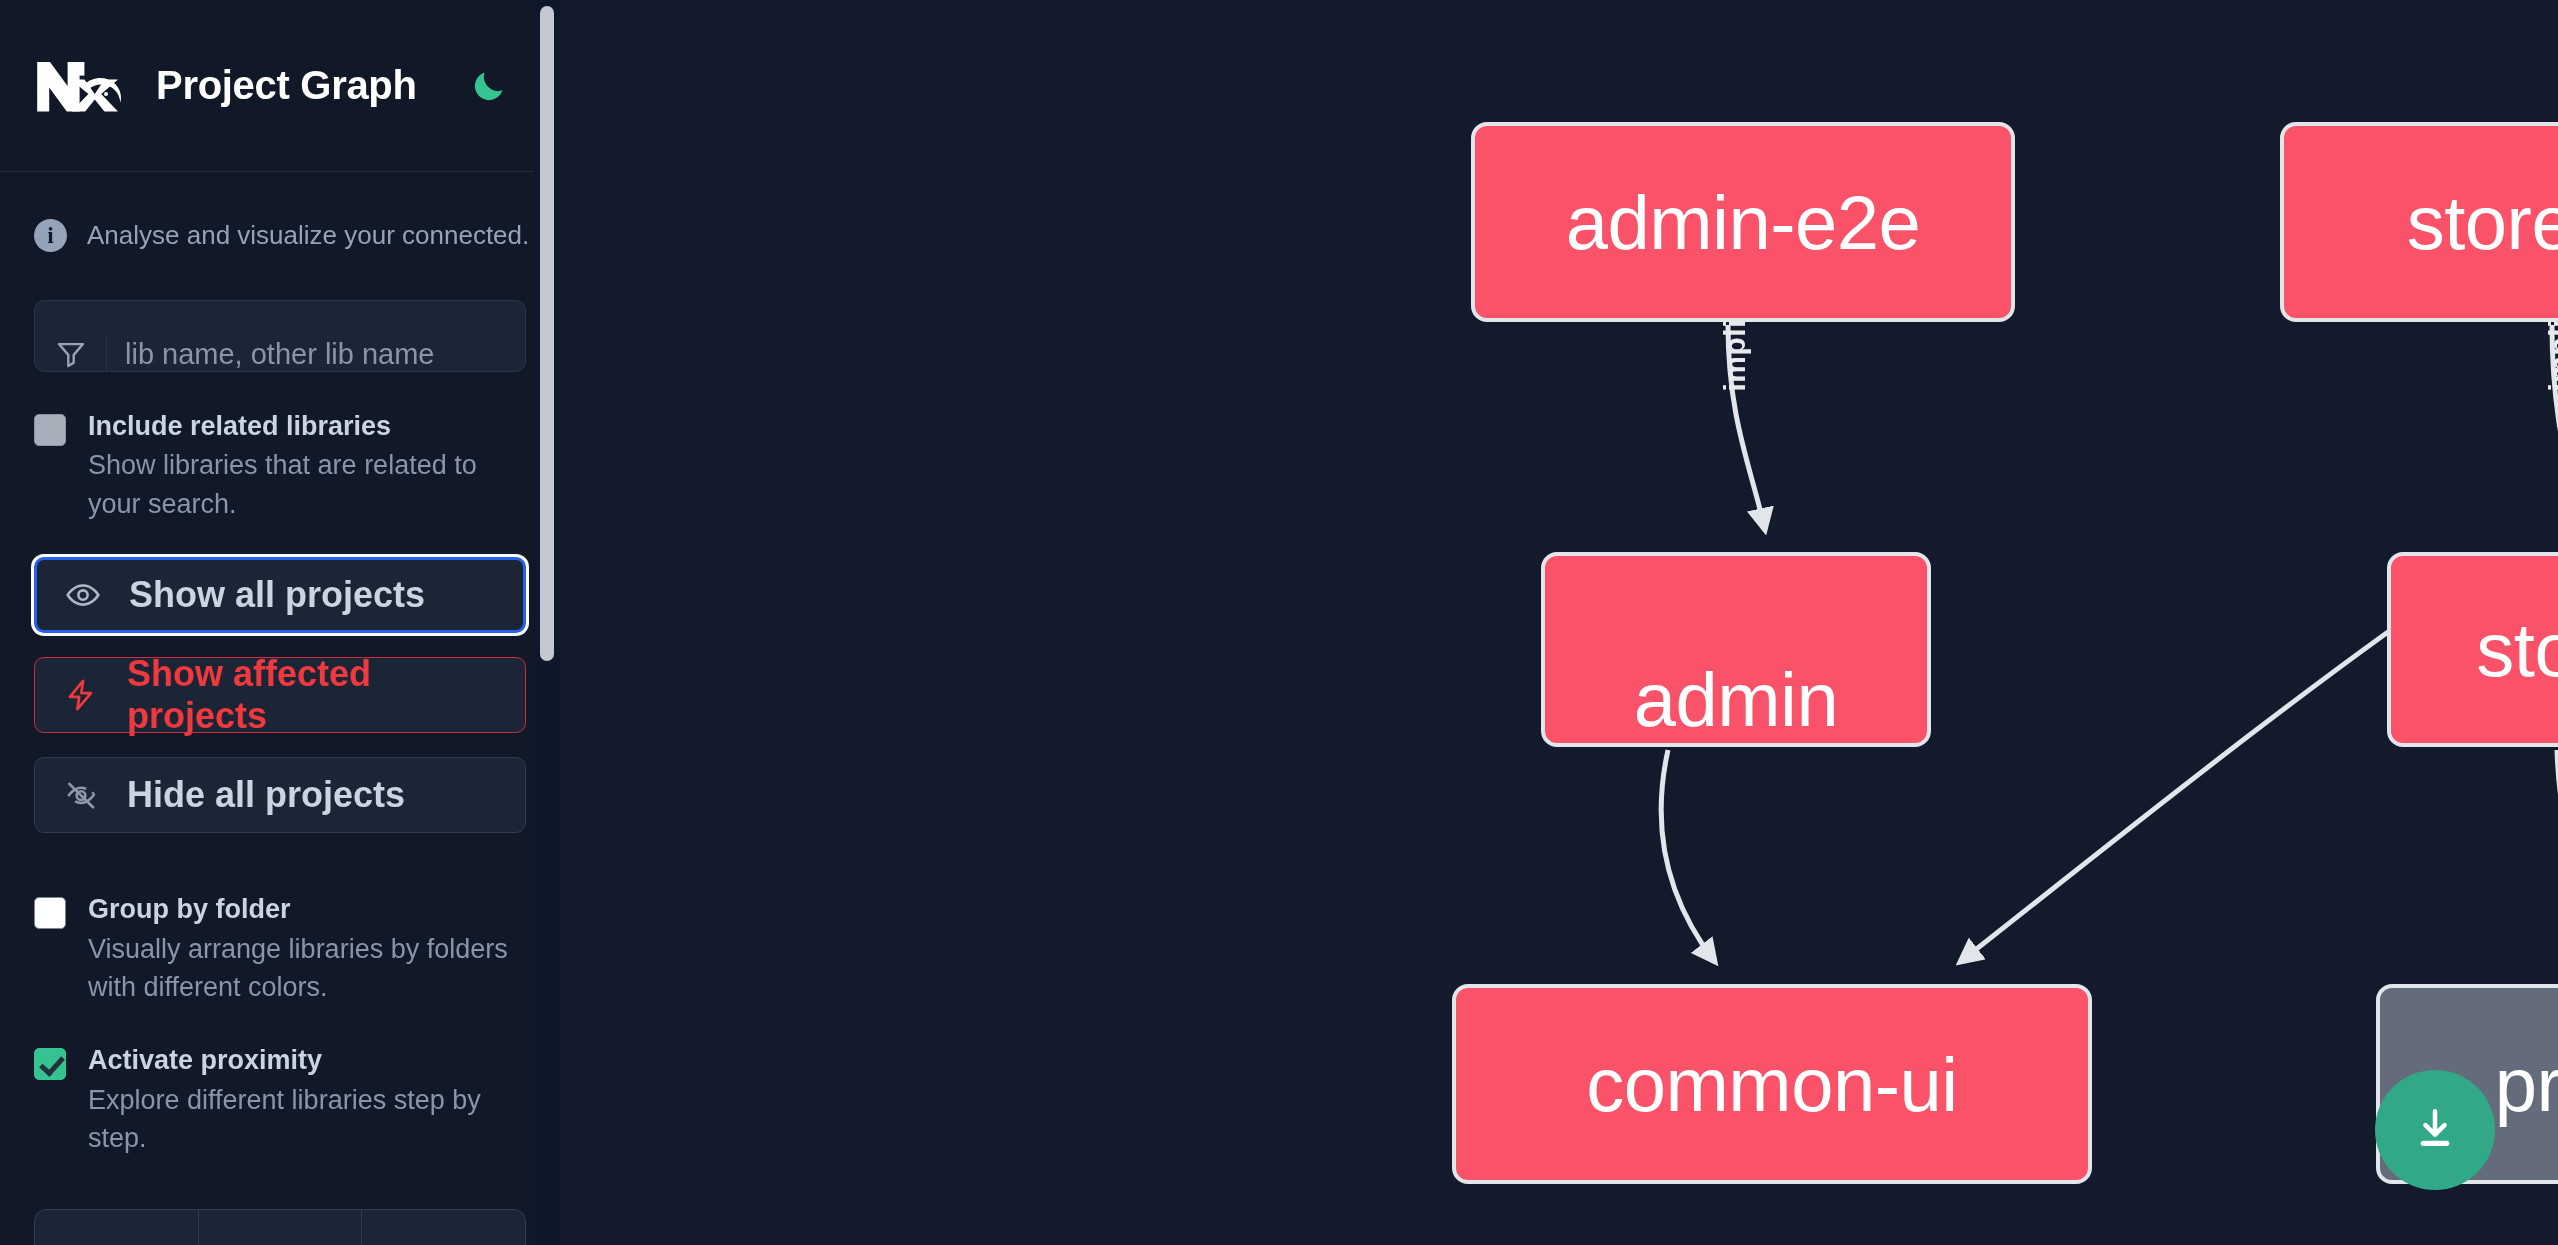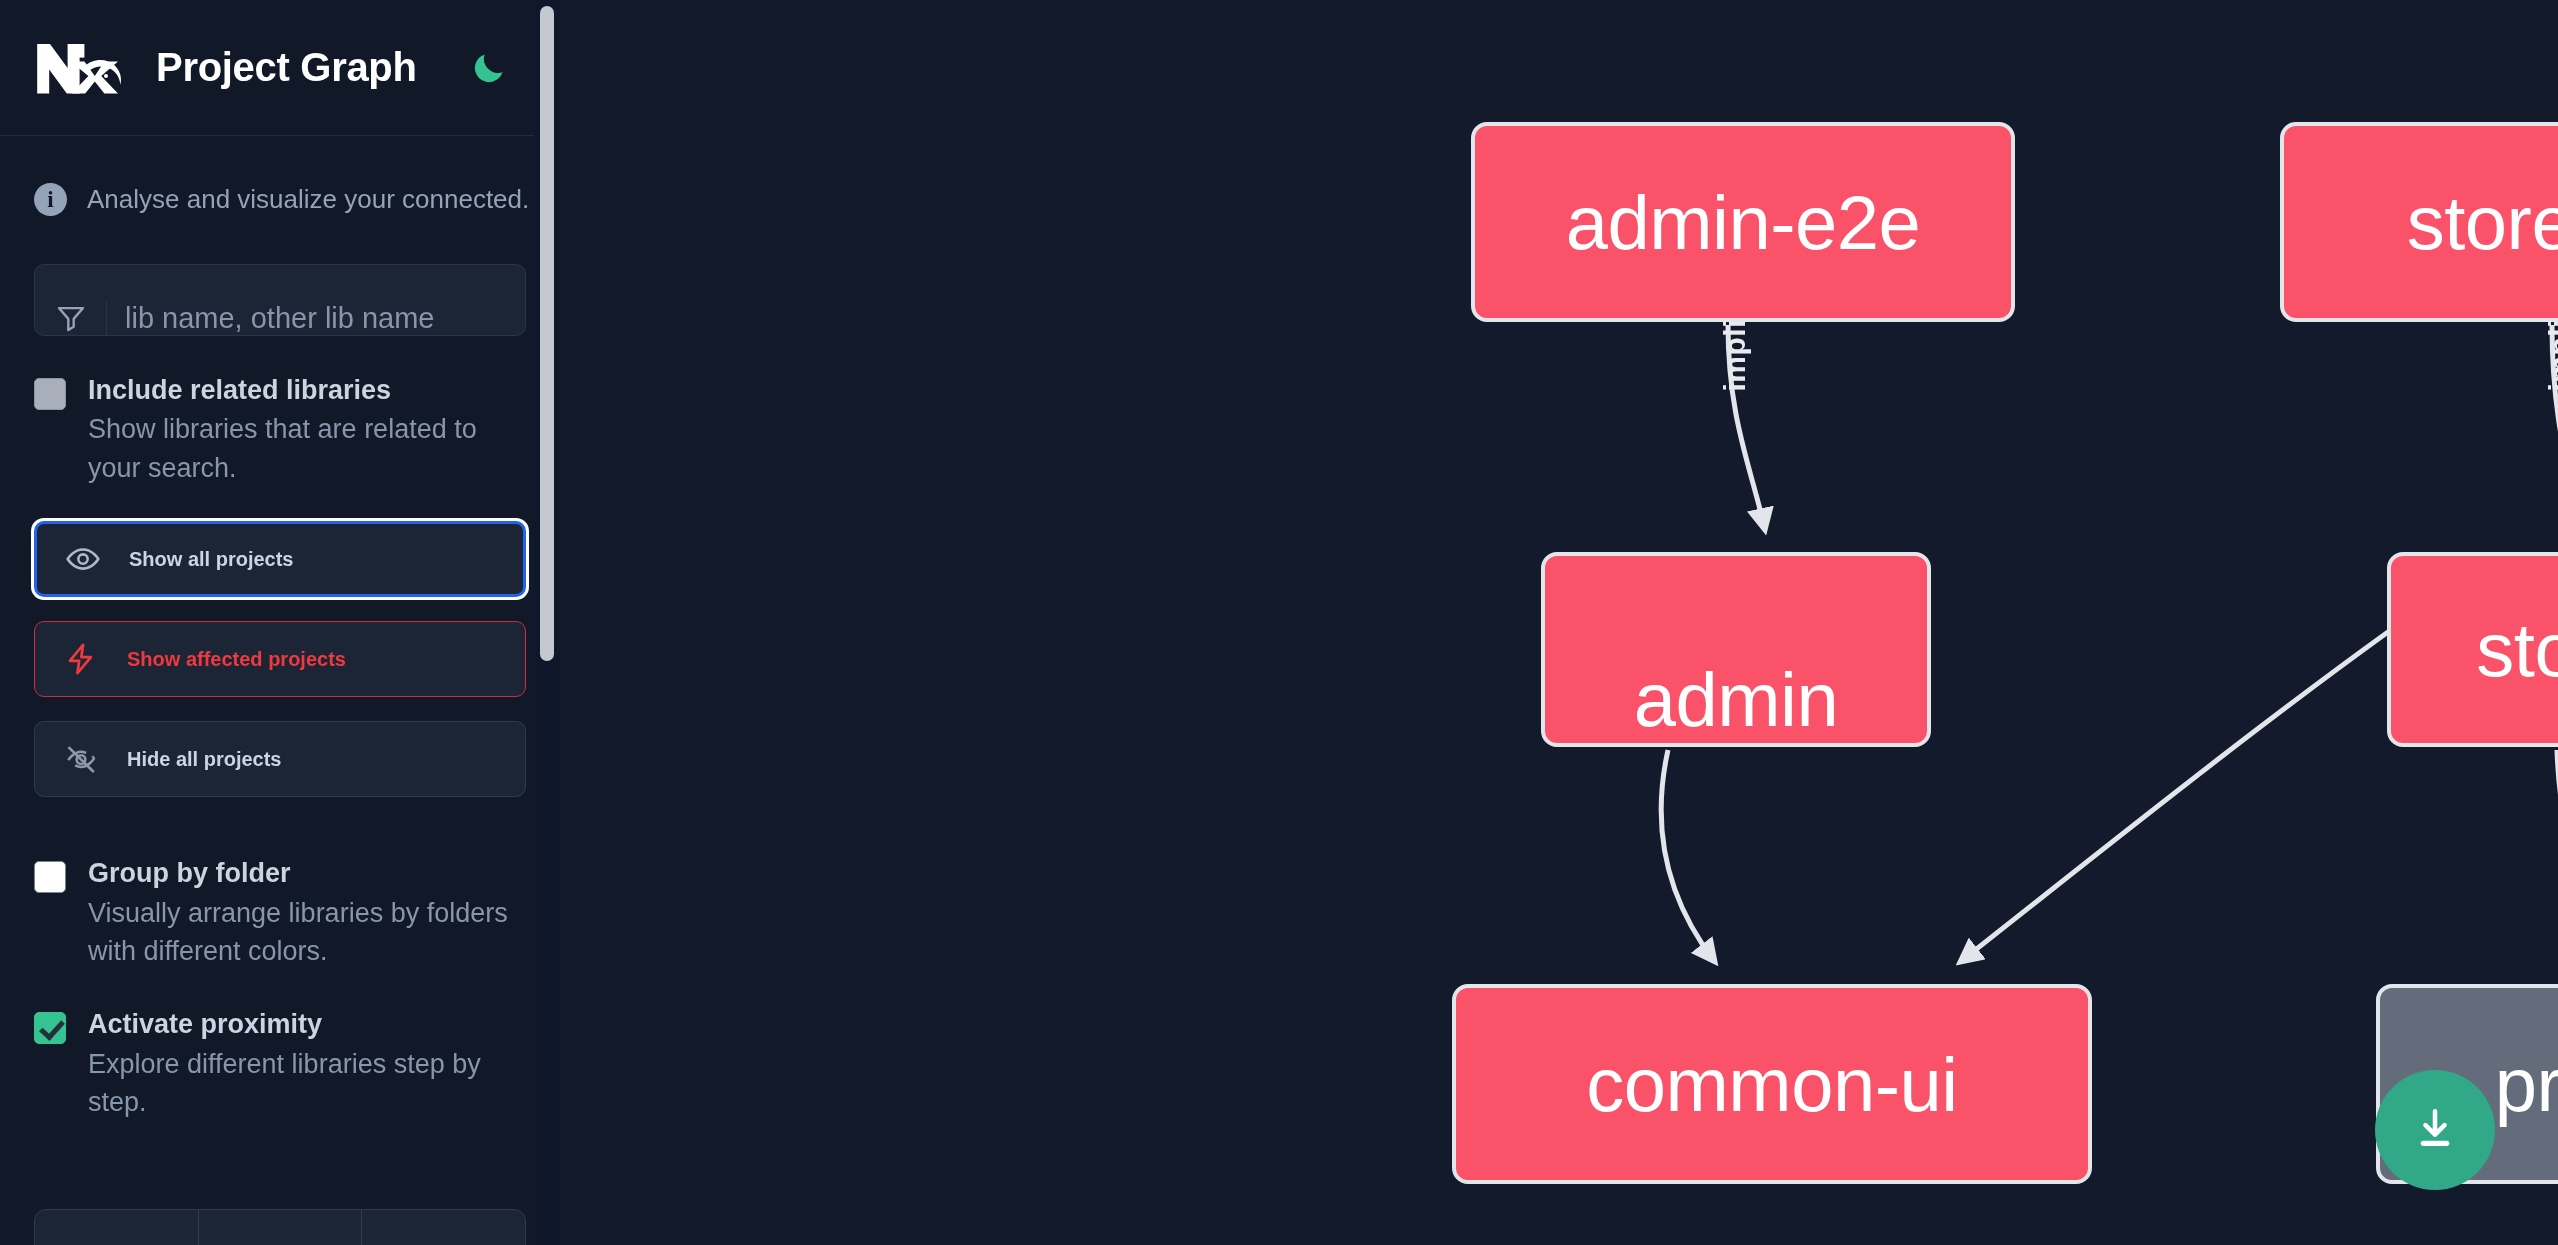--- a/index.html
+++ b/index.html
@@ -18,21 +18,21 @@
     width: 560px; height: 1245px;
     background: #111827;
     flex: 0 0 560px;
     overflow: hidden;
   }
   #sidebar-scroll {
     position: absolute; inset: 0;
     width: 560px;
   }
   .sb-header {
-    height: 136px;
+    height: 172px;
     border-bottom: 1px solid #232b3b;
     display: flex; align-items: center;
     padding: 0 34px;
     gap: 26px;
   }
   .nx-logo { width: 96px; height: 58px; flex: 0 0 auto; }
   .app-title {
     color: #ffffff;
     font-size: 40px;
     font-weight: 700;
@@ -127,21 +127,21 @@
   .btn {
     margin-top: 24px;
     height: 76px;
     width: 100%;
     display: flex; align-items: center;
     gap: 26px;
     padding: 0 26px;
     border-radius: 10px;
     background: #1c2536;
     border: 1px solid #2f3b50;
-    font-size: 20px; font-weight: 700;
+    font-size: 36px; font-weight: 700;
     color: #cbd5e1;
     cursor: pointer;
     font-family: "Liberation Sans", sans-serif;
     text-align: left;
   }
   .btn.focused {
     border: 3px solid #2563eb;
     box-shadow: 0 0 0 3px #ffffff;
     margin-top: 34px;
   }

